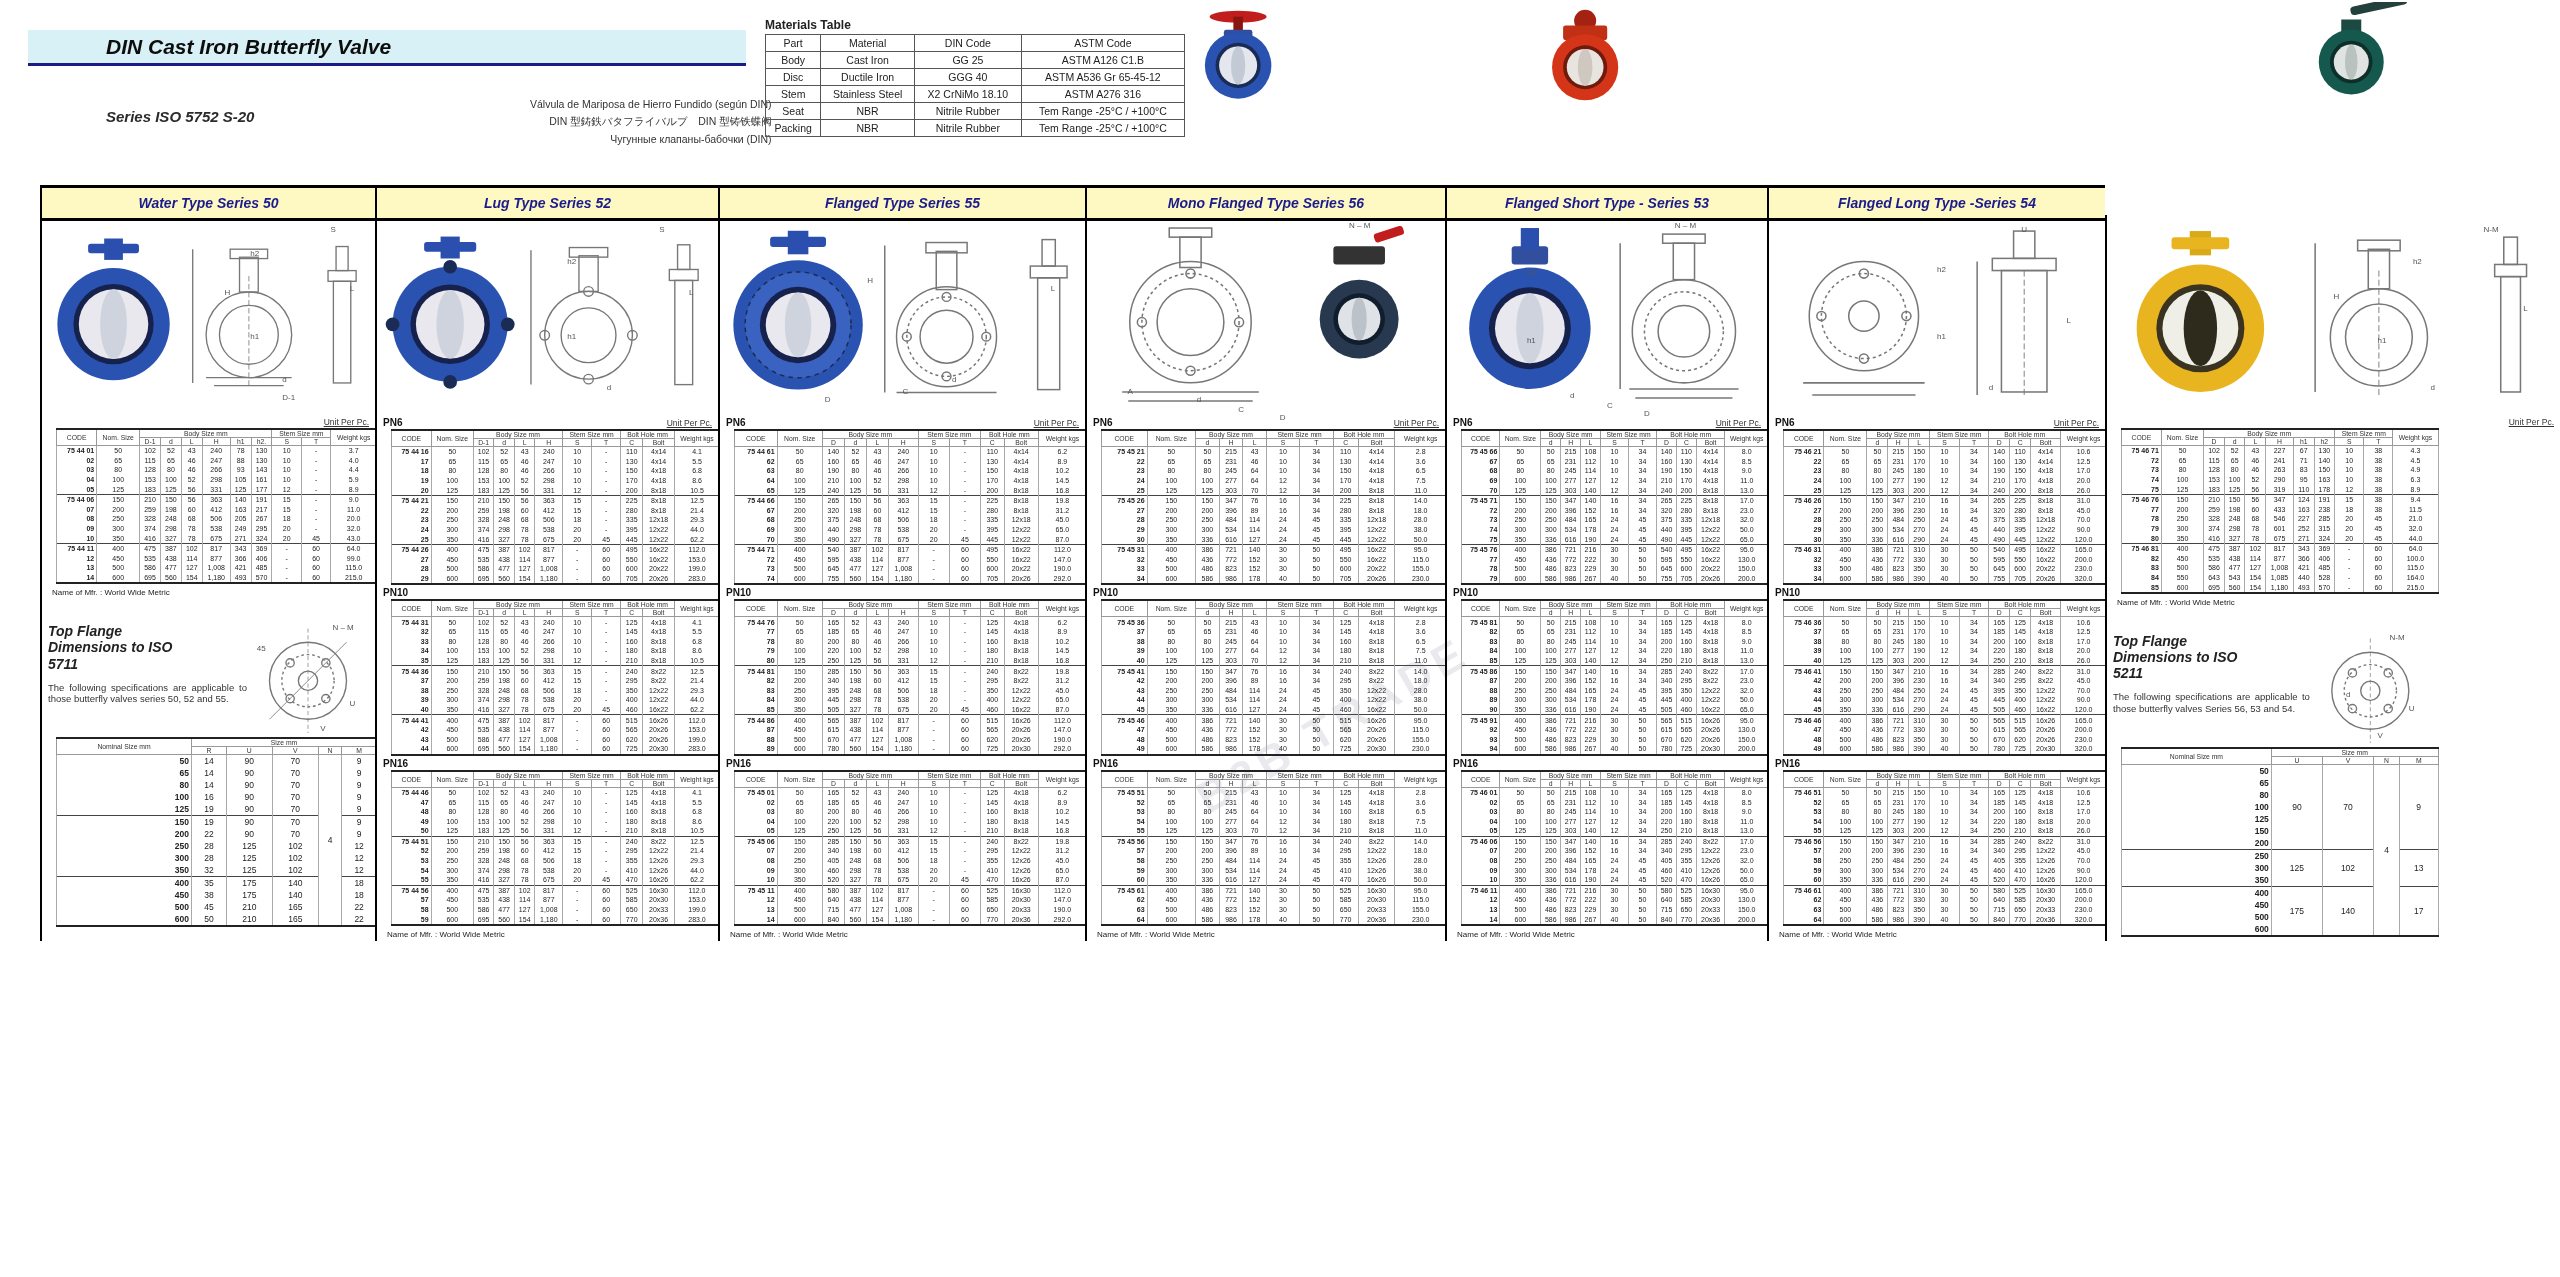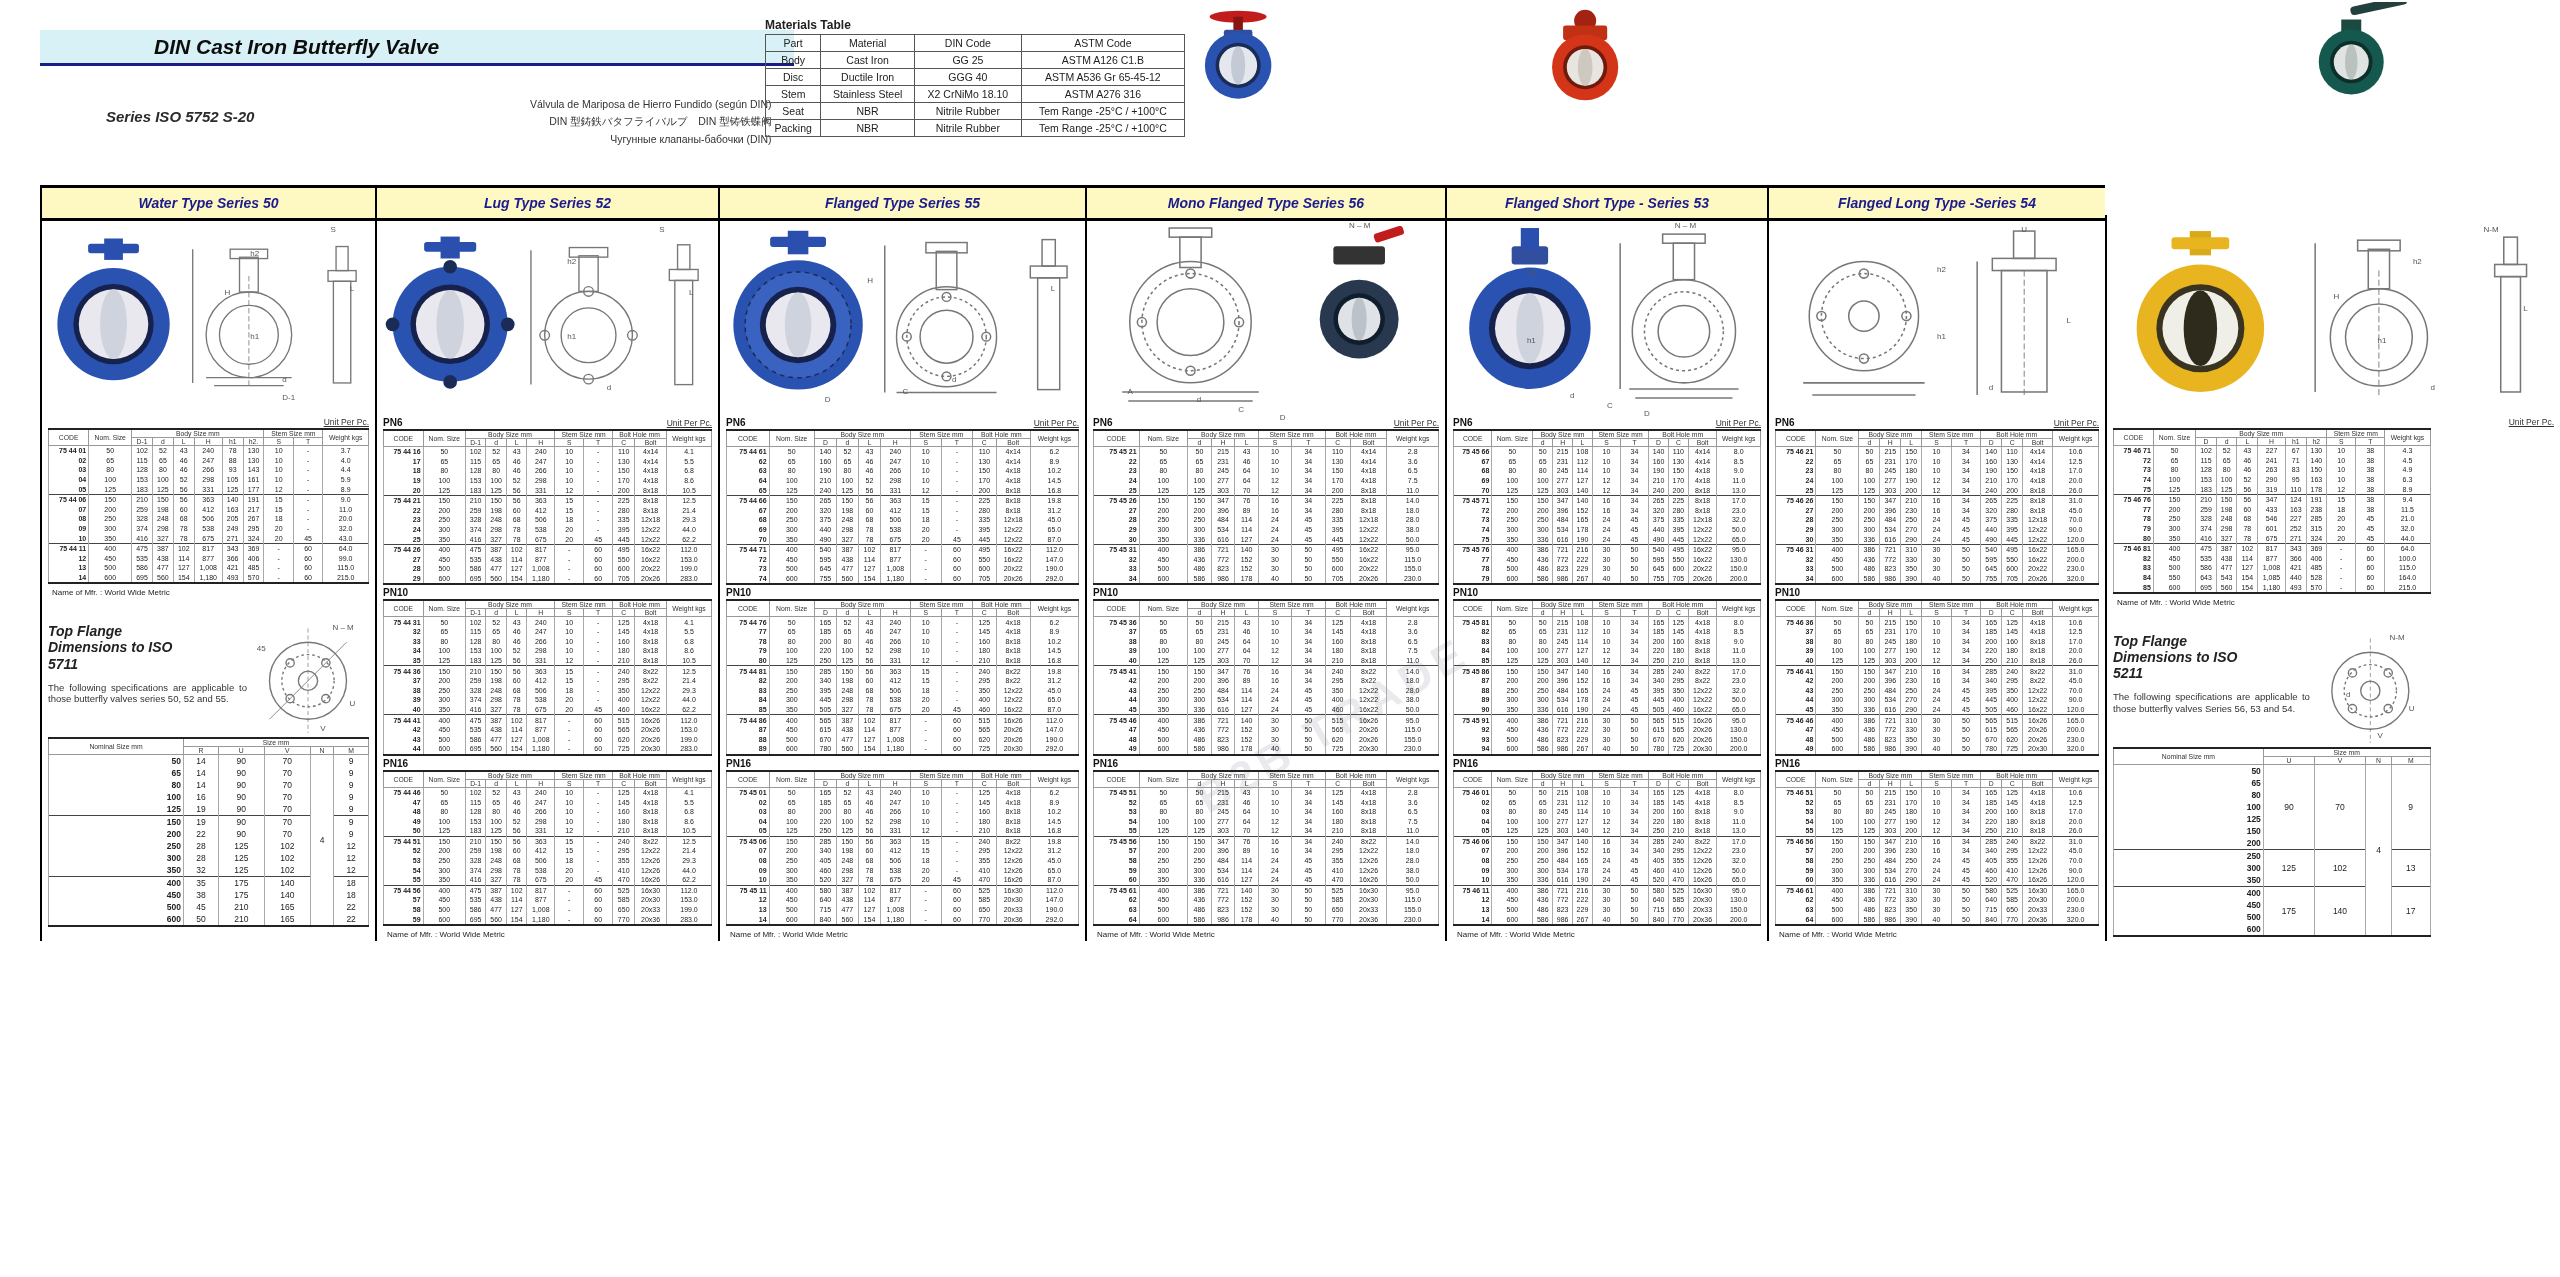--- a/index.html
+++ b/index.html
@@ -1,18 +1,18 @@
 <!DOCTYPE html>
 <html><head>
 <meta charset="utf-8">
 <style>
   html,body{margin:0;padding:0;background:#fff;}
   .page{position:relative;width:2560px;height:1277px;background:#fff;font-family:"Liberation Sans",sans-serif;color:#222;overflow:hidden;}
   
-  .titlebar{position:absolute;left:40px;top:30px;width:718px;height:33px;background:#d8f1f6;border-bottom:3px solid #1c1c86;padding-left:36px;}
+  .titlebar{position:absolute;left:28px;top:30px;width:718px;height:33px;background:#d8f1f6;border-bottom:3px solid #1c1c86;}
   .titlebar .t{font-style:italic;font-weight:bold;font-size:21px;color:#0d0d0d;padding:5px 0 0 78px;}
   .series{position:absolute;left:106px;top:108px;font-style:italic;font-weight:bold;font-size:15px;color:#2b2b2b;}
   .subs{position:absolute;left:530px;top:96px;font-size:10.5px;line-height:1.65;color:#333;text-align:right;}
   .materials{position:absolute;left:765px;top:18px;width:420px;}
   .materials .mt{font-weight:bold;font-size:12px;margin-bottom:2px;color:#222;}
   table.mat{border-collapse:collapse;width:100%;font-size:10.5px;color:#222;}
   .mat th,.mat td{border:1px solid #555;padding:1px 4px;text-align:center;height:14px;font-weight:normal;}
   
   .photo{position:absolute;}
   
@@ -23,21 +23,21 @@
   
   .cols{position:absolute;left:40px;top:215px;display:flex;}
   .col{border-left:2px solid #000;box-sizing:border-box;padding:2px 6px 0 6px;position:relative;}
   .w0{width:335px}.w1{width:343px}.w2{width:367px}.w3{width:360px}.w4{width:322px}.w5{width:338px}.w6{width:455px}
   .drawing{height:198px;position:relative;display:flex;align-items:center;justify-content:space-around;}
   .drawing svg{height:92%;}
   .dim{position:absolute;font-size:8px;color:#555;white-space:nowrap;}
   .pn-row{display:flex;justify-content:space-between;align-items:flex-end;margin:2px 0 1px 0;}
   .pn-row .pn{font-weight:bold;font-size:10px;color:#111;}
   .pn-row .unit{font-size:8.5px;color:#333;margin-left:auto;text-decoration:underline;}
-  table.dt{border-collapse:collapse;width:100%;font-size:7px;color:#222;table-layout:auto;}
+  table.dt{border-collapse:collapse;width:100%;font-size:7px;color:#222;table-layout:auto;margin-left:8px;}
   .dt th{font-weight:normal;font-size:6.8px;color:#333;padding:0 1px;border:1px solid #999;}
   .dt td{padding:0.5px 2px;text-align:center;border-left:1px solid #aaa;border-right:1px solid #aaa;height:8.6px;}
   .dt{border-top:2px solid #222;border-bottom:2px solid #222;}
   .dt thead{border-bottom:1.5px solid #222;}
   .dt tr.grp td{border-top:1.2px solid #444;}
   .dt td.code{text-align:right;font-weight:bold;white-space:nowrap;}
   .mfr{font-size:8px;color:#222;margin:4px 0 2px 4px;}
   
   .fblock{margin-top:26px;}
   .fb-top{display:flex;}

